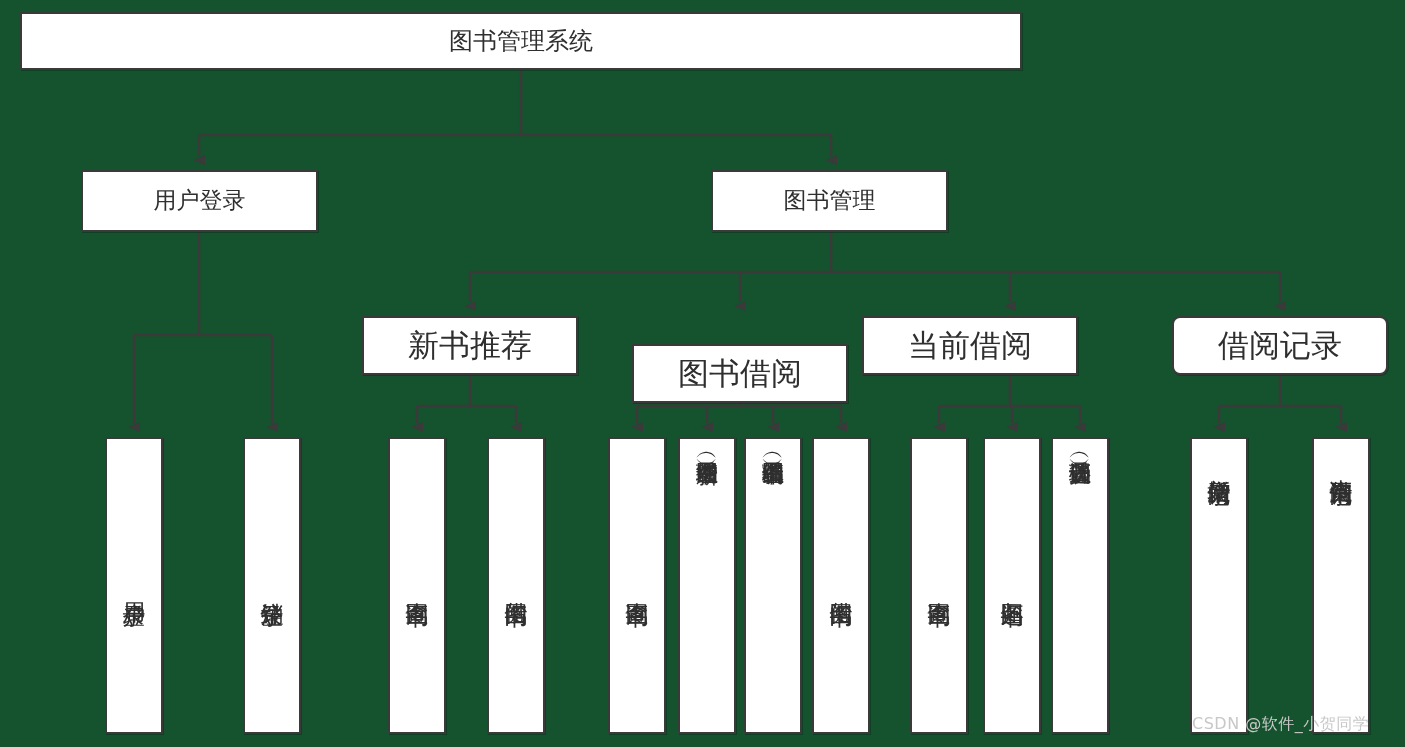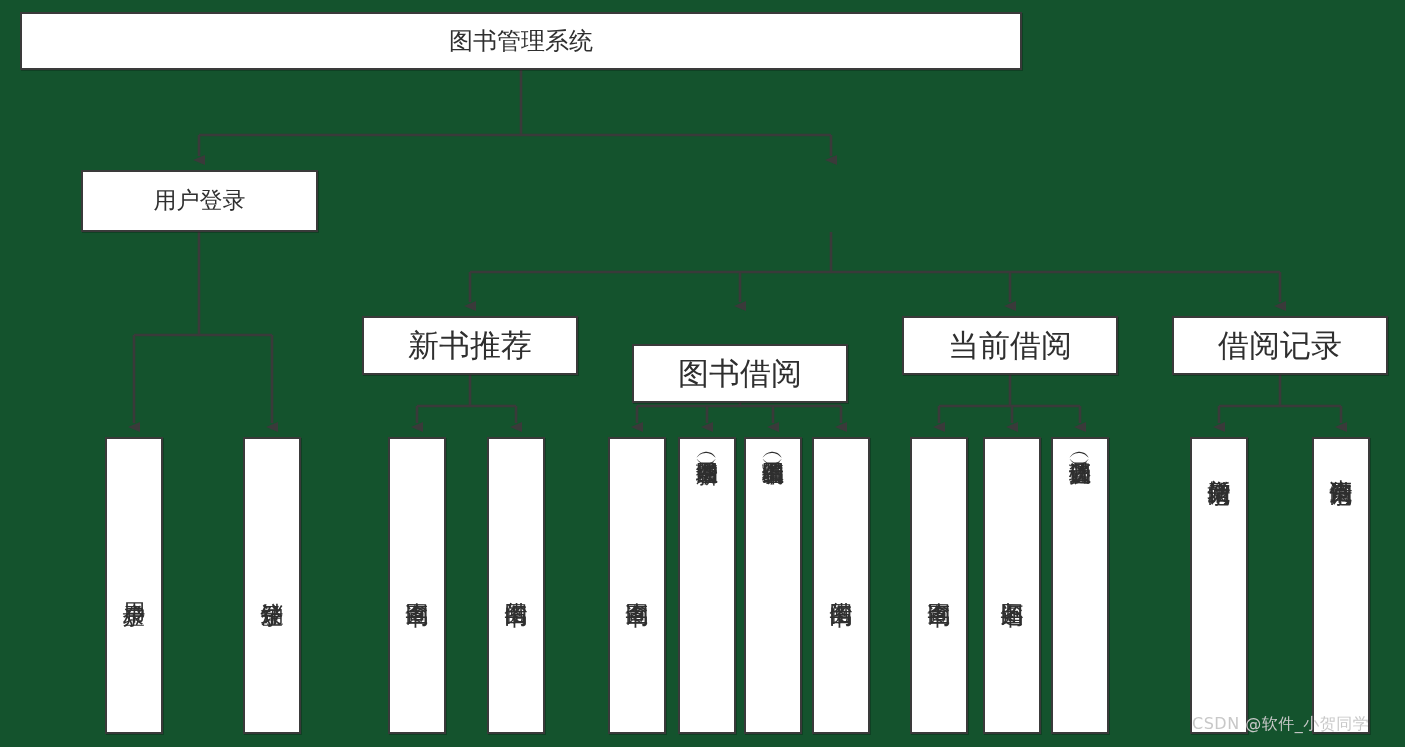--- a/index.html
+++ b/index.html
@@ -126,31 +126,34 @@
     </g>
   </svg>
 
   <div class="node root" style="left:20px; top:12px; width:1002px; height:58px;">
     <span class="node-label">图书管理系统</span>
   </div>
 
   <div class="node lvl1" style="left:81px; top:170px; width:237px; height:62px;">
     <span class="node-label">用户登录</span>
   </div>
+  <div class="node lvl1" style="left:711px; top:170px; width:237px; height:62px;">
+    <span class="node-label">图书管理</span>
+  </div>
 
   <div class="node lvl2" style="left:362px; top:316px; width:216px; height:59px;">
     <span class="node-label">新书推荐</span>
   </div>
   <div class="node lvl2" style="left:632px; top:316px; width:216px; height:59px;margin-top:28px;">
     <span class="node-label">图书借阅</span>
   </div>
-  <div class="node lvl2" style="left:902px; top:316px; width:216px; height:59px;">
+  <div class="node lvl2" style="left:862px; top:316px; width:216px; height:59px;">
     <span class="node-label">当前借阅</span>
   </div>
-  <div class="node lvl2" style="left:1172px; top:316px; width:216px; height:59px;">
+  <div class="node lvl2" style="left:1172px; top:316px; width:216px; height:59px;border-radius:8px;">
     <span class="node-label">借阅记录</span>
   </div>
 
   <div class="node leaf mid-start" style="left:105px; top:437px; width:58px; height:297px;">
     <span class="node-label">用户登录</span>
   </div>
   <div class="node leaf mid-start" style="left:243px; top:437px; width:58px; height:297px;">
     <span class="node-label">注销登录</span>
   </div>
   <div class="node leaf mid-start" style="left:388px; top:437px; width:58px; height:297px;">

